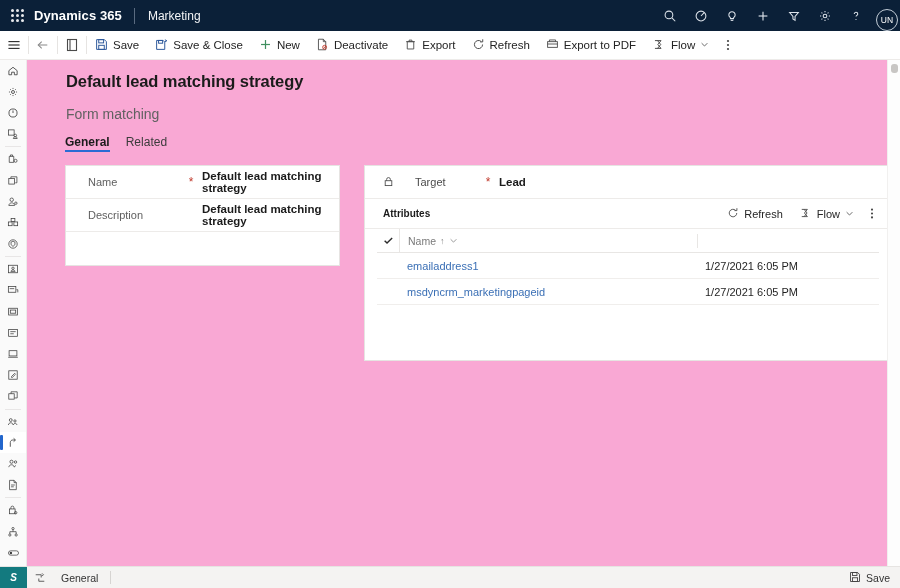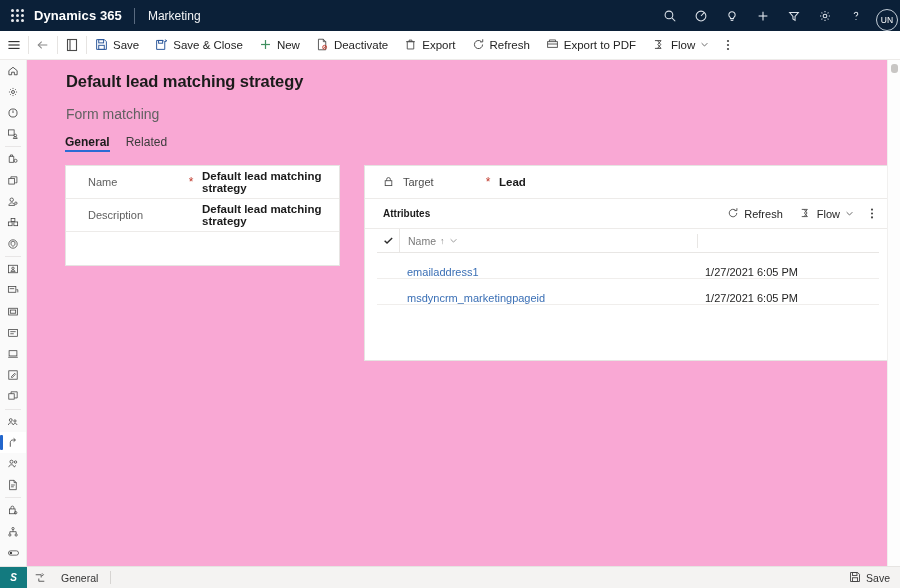--- a/index.html
+++ b/index.html
@@ -120,21 +120,21 @@
   .req { color: #c0392b; font-size: 12px; width: 10px; flex: 0 0 10px; text-align: center; }
   .field-val { font-size: 11.5px; color: #1b1b1b; font-weight: bold; padding-left: 6px; }
   .card-left .field-row { padding-left: 22px; height: 33px; }
   .card-left .field-label { width: 98px; flex: 0 0 98px; }
 
   
   .target-row {
     height: 33px; display: flex; align-items: center; padding: 0 12px 0 18px;
     border-bottom: 1px solid #edebe9;
   }
-  .target-label { font-size: 11px; color: #4b4b4b; display: flex; align-items: center; gap: 9px; width: 100px; flex: 0 0 100px; }
+  .target-label { font-size: 11px; color: #4b4b4b; display: flex; align-items: center; gap: 21px; width: 100px; flex: 0 0 100px; }
 
   .attr-bar {
     height: 30px; display: flex; align-items: center; padding: 0 10px 0 18px;
     border-bottom: 1px solid #edebe9;
   }
   .attr-title { font-size: 10px; font-weight: bold; color: #1b1b1b; }
   .attr-actions { margin-left: auto; display: flex; align-items: center; gap: 2px; }
   .attr-btn {
     display: flex; align-items: center; gap: 5px; font-size: 11px; color: #262626;
     padding: 4px 7px; cursor: pointer; border-radius: 2px;
@@ -154,21 +154,21 @@
   .gh-cell {
     display: flex; align-items: center; gap: 4px; height: 24px; padding: 0 8px;
     border-left: 1px solid #e8e6e4; cursor: pointer; position: relative;
   }
   .gh-cell.c1 { flex: 0 0 298px; }
   .gh-cell.c2 { flex: 0 0 182px; }
   .gh-end { width: 1px; height: 14px; background: #e8e6e4; }
   .gh-sort { font-size: 9px; color: #8a8a8a; }
 
   .grid-row {
-    height: 26px; display: flex; align-items: flex-end; border-bottom: 1px solid #f0eeec;
+    height: 26px; display: flex; align-items: center; border-bottom: 1px solid #f0eeec;
     font-size: 11px; cursor: pointer;
   }
   .gr-check { width: 22px; flex: 0 0 22px; }
   .gr-name { flex: 0 0 298px; padding: 0 8px; color: #3a6fb5; }
   .gr-date { flex: 0 0 182px; padding: 0 8px; color: #1f1f1f; }
 
   
   .vscroll {
     position: absolute; right: 0; top: 0; bottom: 0; width: 13px; background: #fdfdfd;
     border-left: 1px solid #f1f0ef; cursor: pointer;

